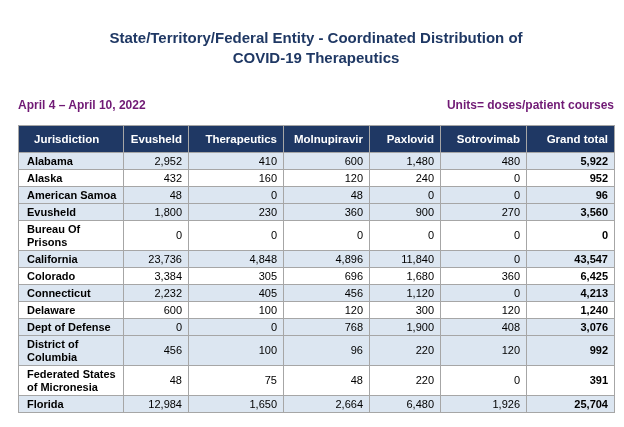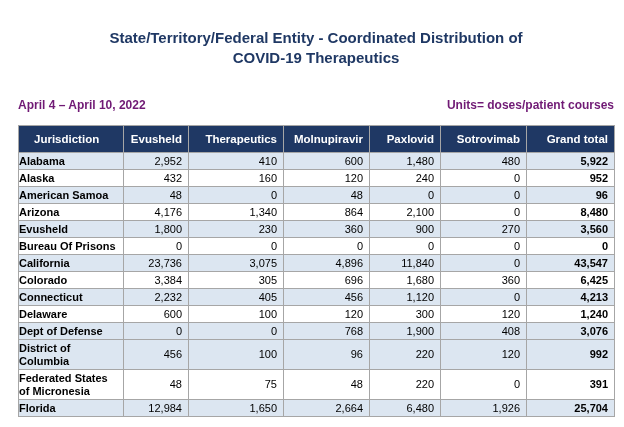--- a/index.html
+++ b/index.html
@@ -51,21 +51,21 @@
   thead th {
     background: var(--header-bg);
     color: #ffffff;
     font-weight: bold;
     font-size: 11.5px;
     padding: 7px 6px;
     text-align: right;
   }
   thead th.jur-h { text-align: left; padding-left: 15px; }
   td { padding: 1.5px 6px; line-height: 13px; }
-  td.jur { font-weight: bold; text-align: left; padding-left: 0; margin-top: 48px; }
+  td.jur { font-weight: bold; text-align: left; padding-left: 8px; margin-top: 48px; }
   td.num { text-align: right; }
   td.total { font-weight: bold; }
   tr.alt { background: var(--row-alt-bg); }
 </style>
 </head>
 <body>
 
 <div class="page">
 
   <div class="title">
@@ -120,29 +120,20 @@
         </tr>
         <tr class="alt">
           <td class="jur">American Samoa</td>
           <td class="num">48</td>
           <td class="num">0</td>
           <td class="num">48</td>
           <td class="num">0</td>
           <td class="num">0</td>
           <td class="num total">96</td>
         </tr>
-        <tr>
-          <td class="jur">Arizona</td>
-          <td class="num">4,176</td>
-          <td class="num">1,340</td>
-          <td class="num">864</td>
-          <td class="num">2,100</td>
-          <td class="num">0</td>
-          <td class="num total">8,480</td>
-        </tr>
         <tr class="alt">
           <td class="jur">Evusheld</td>
           <td class="num">1,800</td>
           <td class="num">230</td>
           <td class="num">360</td>
           <td class="num">900</td>
           <td class="num">270</td>
           <td class="num total">3,560</td>
         </tr>
         <tr>
@@ -150,21 +141,21 @@
           <td class="num">0</td>
           <td class="num">0</td>
           <td class="num">0</td>
           <td class="num">0</td>
           <td class="num">0</td>
           <td class="num total">0</td>
         </tr>
         <tr class="alt">
           <td class="jur">California</td>
           <td class="num">23,736</td>
-          <td class="num">3,075</td>
+          <td class="num">4,848</td>
           <td class="num">4,896</td>
           <td class="num">11,840</td>
           <td class="num">0</td>
           <td class="num total">43,547</td>
         </tr>
         <tr>
           <td class="jur">Colorado</td>
           <td class="num">3,384</td>
           <td class="num">305</td>
           <td class="num">696</td>

